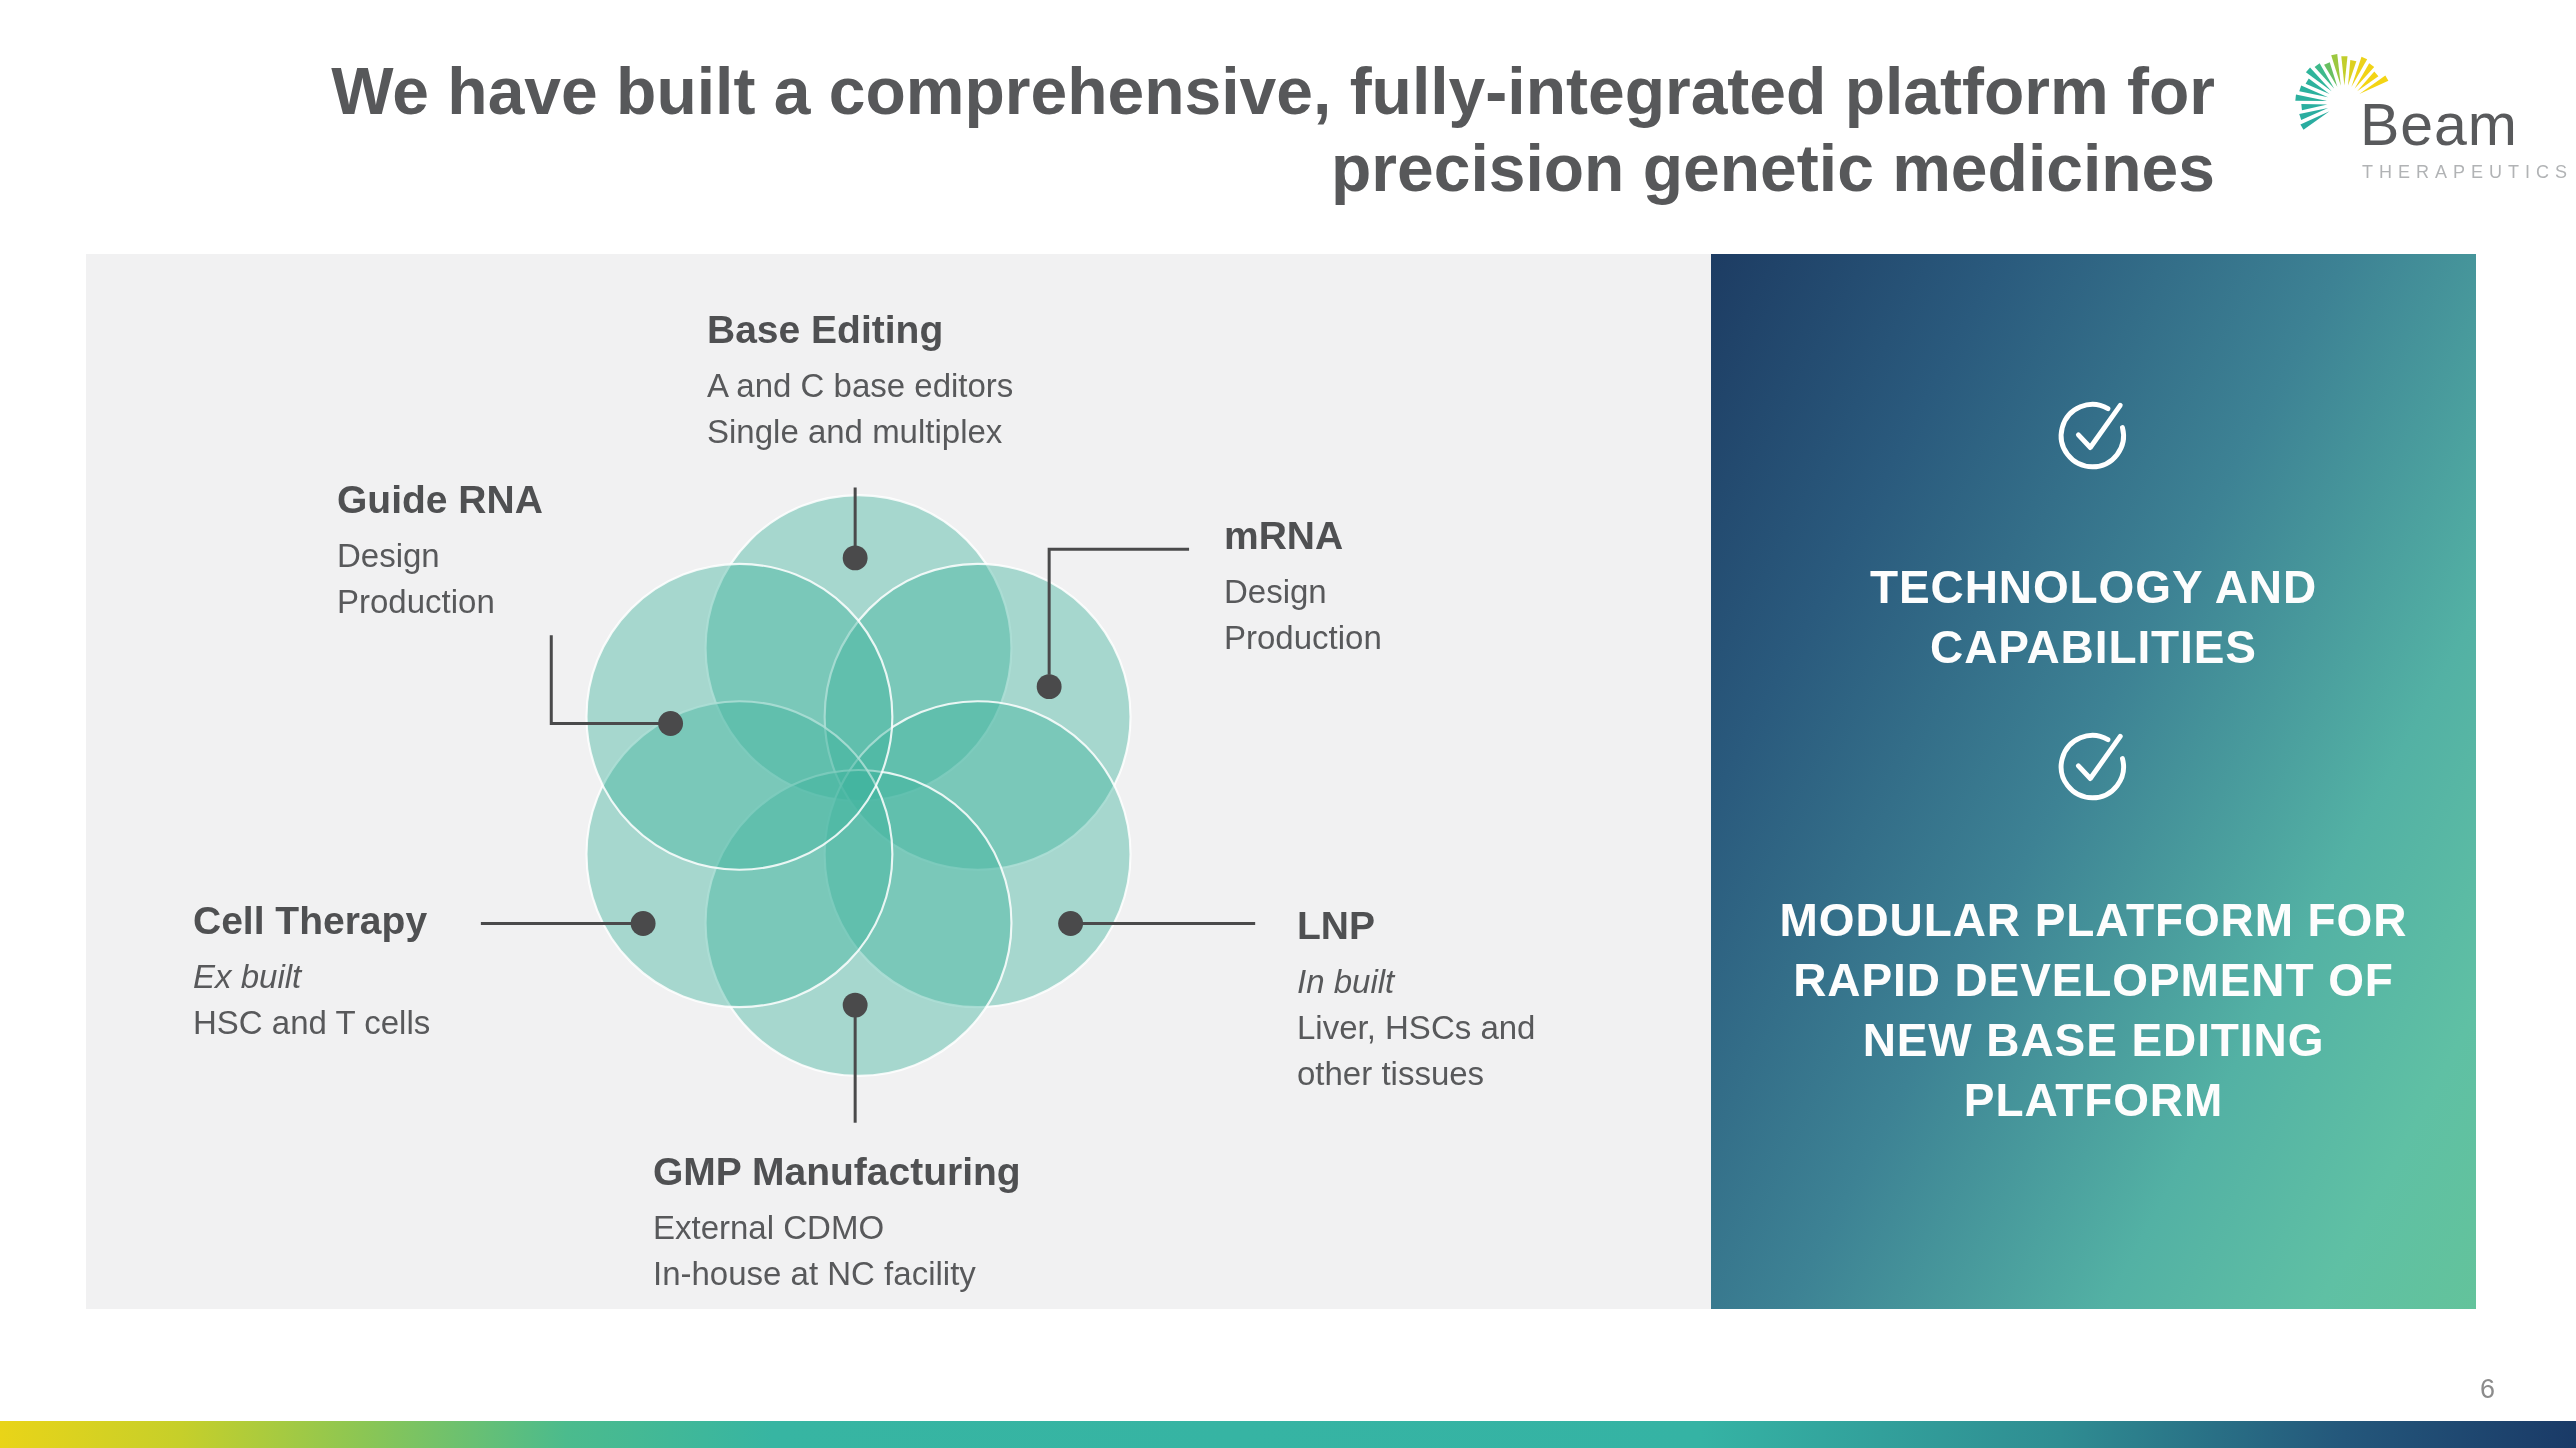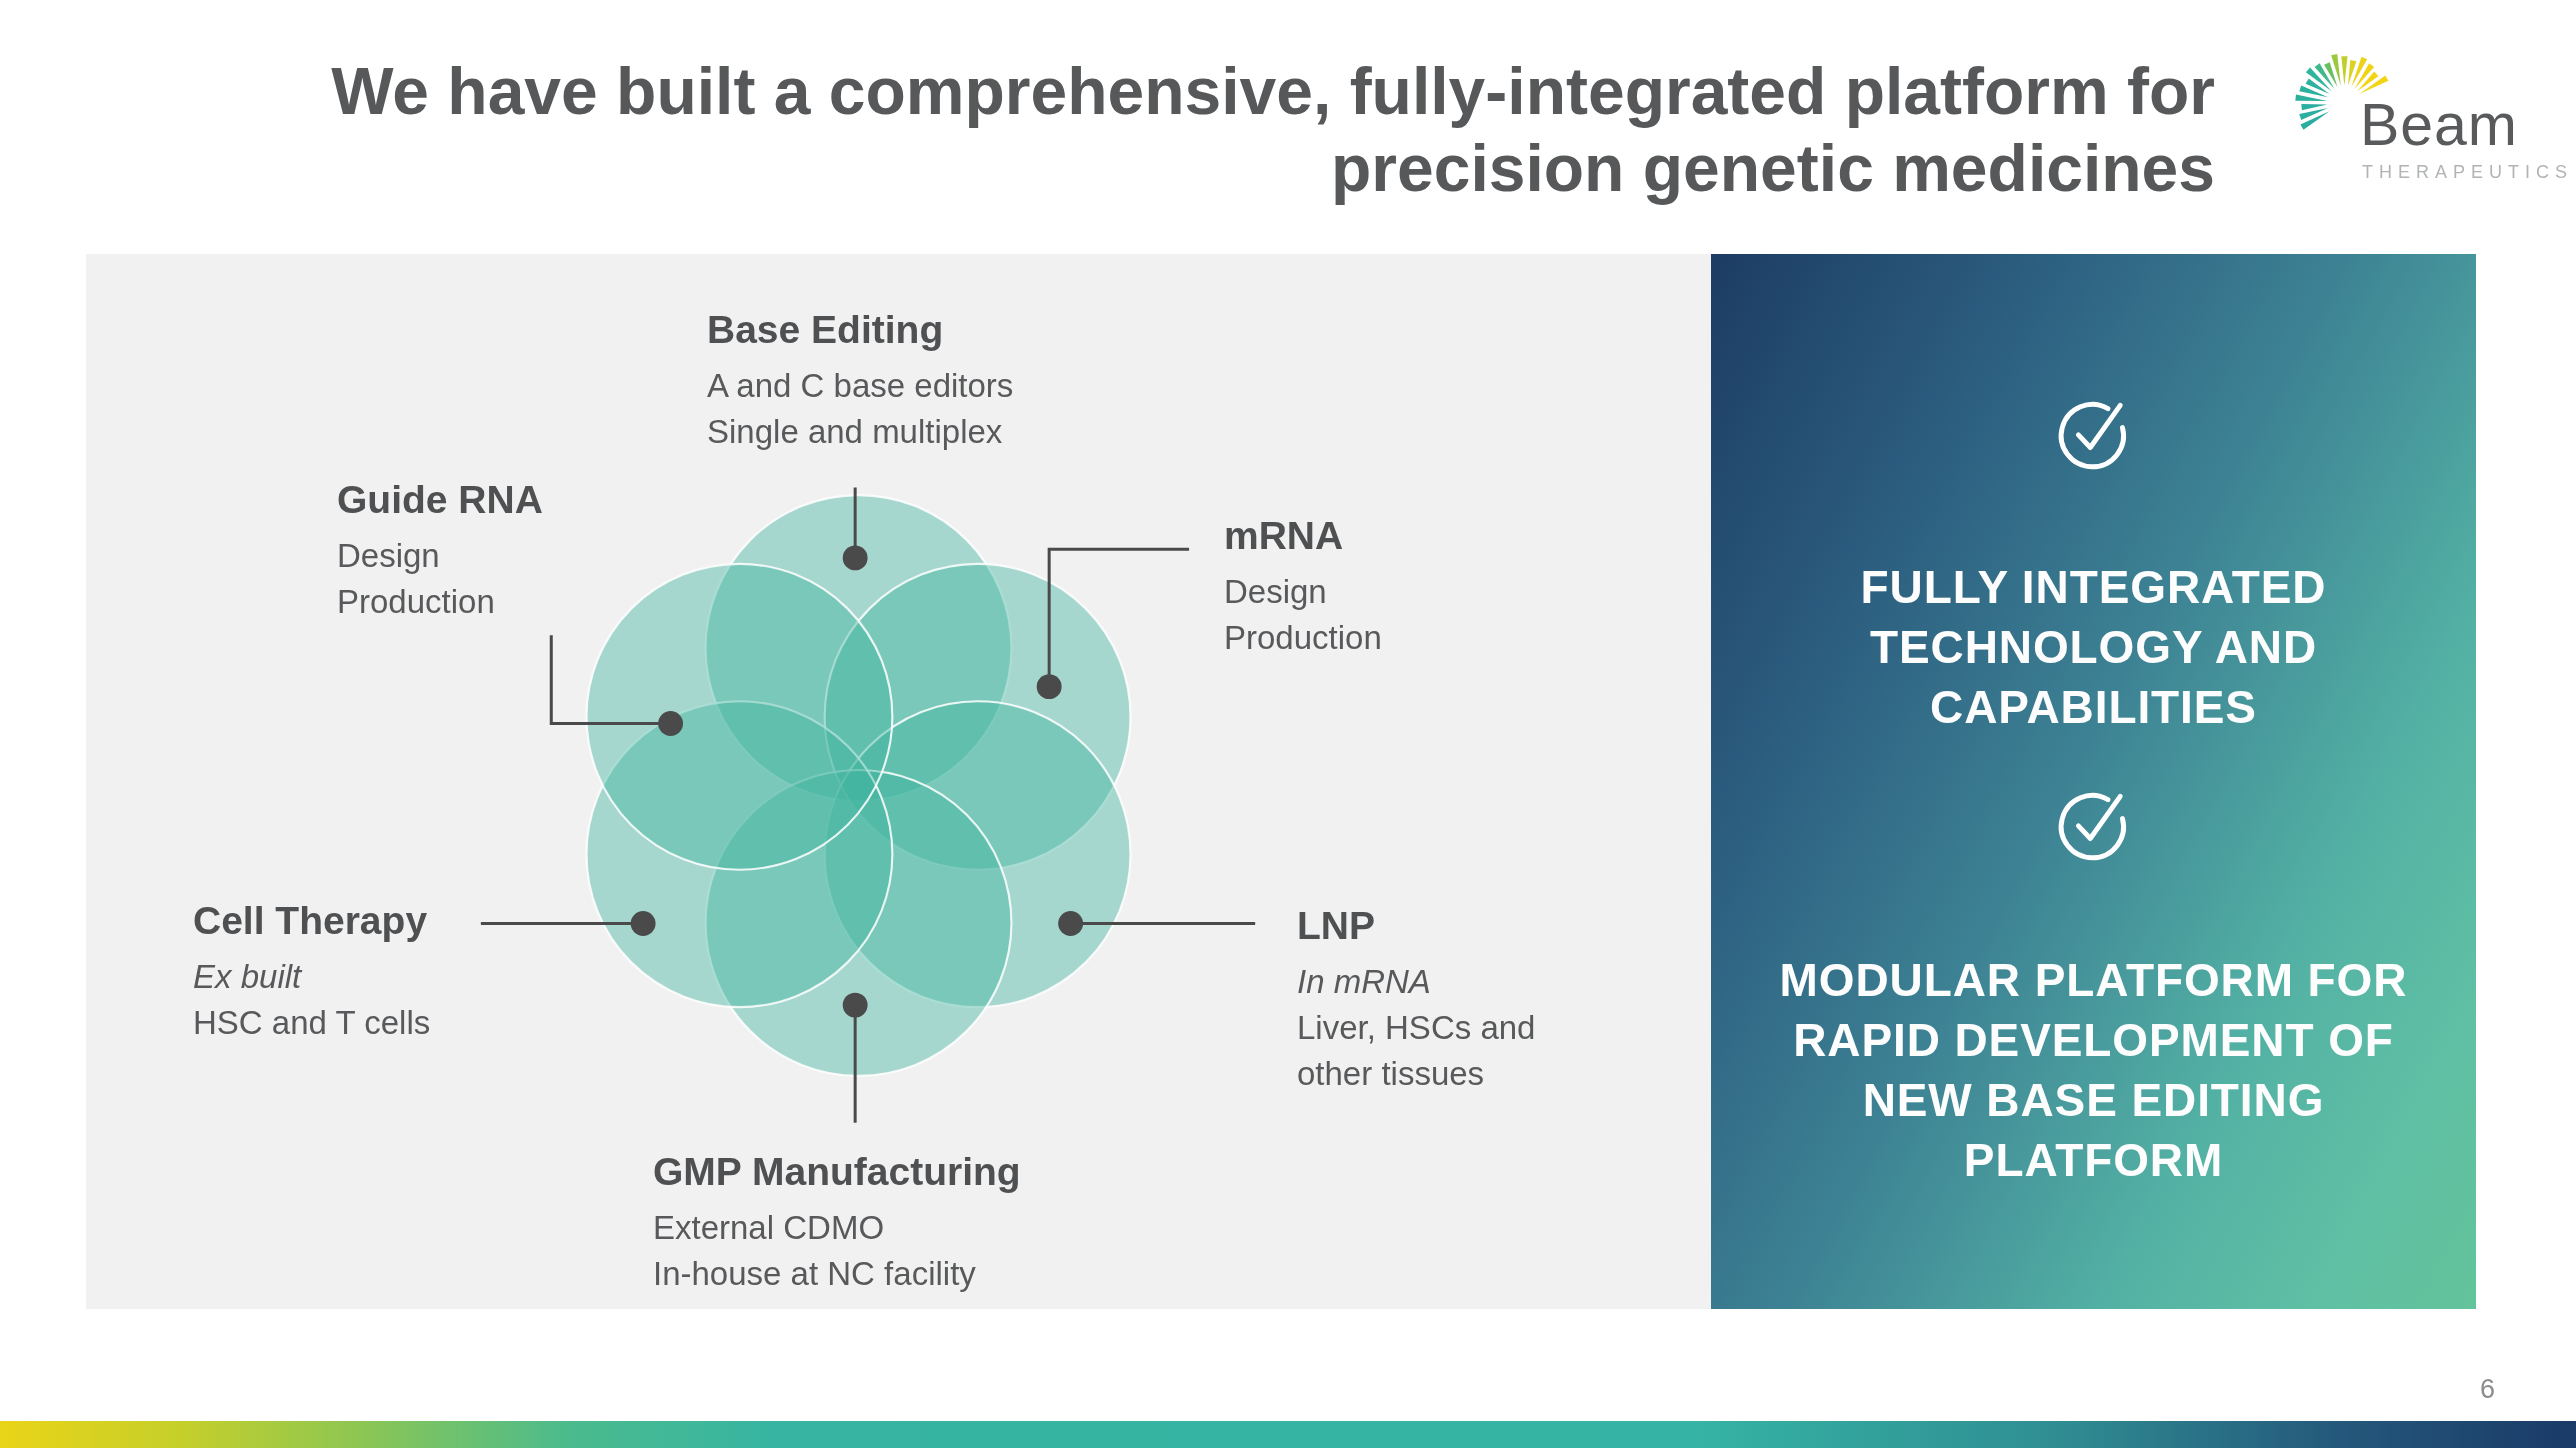--- a/index.html
+++ b/index.html
@@ -168,38 +168,37 @@
   </div>
 
   <div class="vlabel lb-cell">
     <div class="lt">Cell Therapy</div>
     <div class="ll it">Ex built</div>
     <div class="ll">HSC and T cells</div>
   </div>
 
   <div class="vlabel lb-lnp">
     <div class="lt">LNP</div>
-    <div class="ll it">In mRNA</div>
+    <div class="ll it">In built</div>
     <div class="ll">Liver, HSCs and</div>
     <div class="ll">other tissues</div>
   </div>
 
   <div class="vlabel lb-gmp">
     <div class="lt">GMP Manufacturing</div>
     <div class="ll">External CDMO</div>
     <div class="ll">In-house at NC facility</div>
   </div>
 
   <div class="gradient-panel">
     <svg class="check-icon icon1" width="82" height="82" viewBox="0 0 100 100">
       <path d="M 84.7 42.2 A 38 38 0 1 1 67 19.1"></path>
       <path d="M 31 51 L 45.5 66.5 L 82 15"></path>
     </svg>
     <div class="ptext ptext1">
-      <div>FULLY INTEGRATED</div>
       <div>TECHNOLOGY AND</div>
       <div>CAPABILITIES</div>
     </div>
     <svg class="check-icon icon2" width="82" height="82" viewBox="0 0 100 100">
       <path d="M 84.7 42.2 A 38 38 0 1 1 67 19.1"></path>
       <path d="M 31 51 L 45.5 66.5 L 82 15"></path>
     </svg>
     <div class="ptext ptext2">
       <div>MODULAR PLATFORM FOR</div>
       <div>RAPID DEVELOPMENT OF</div>

